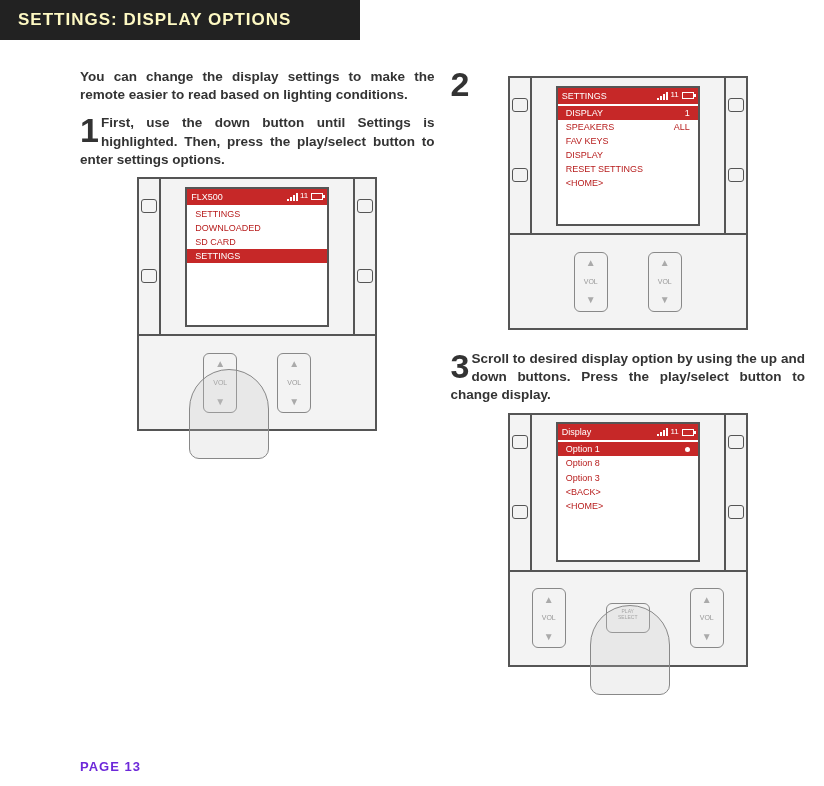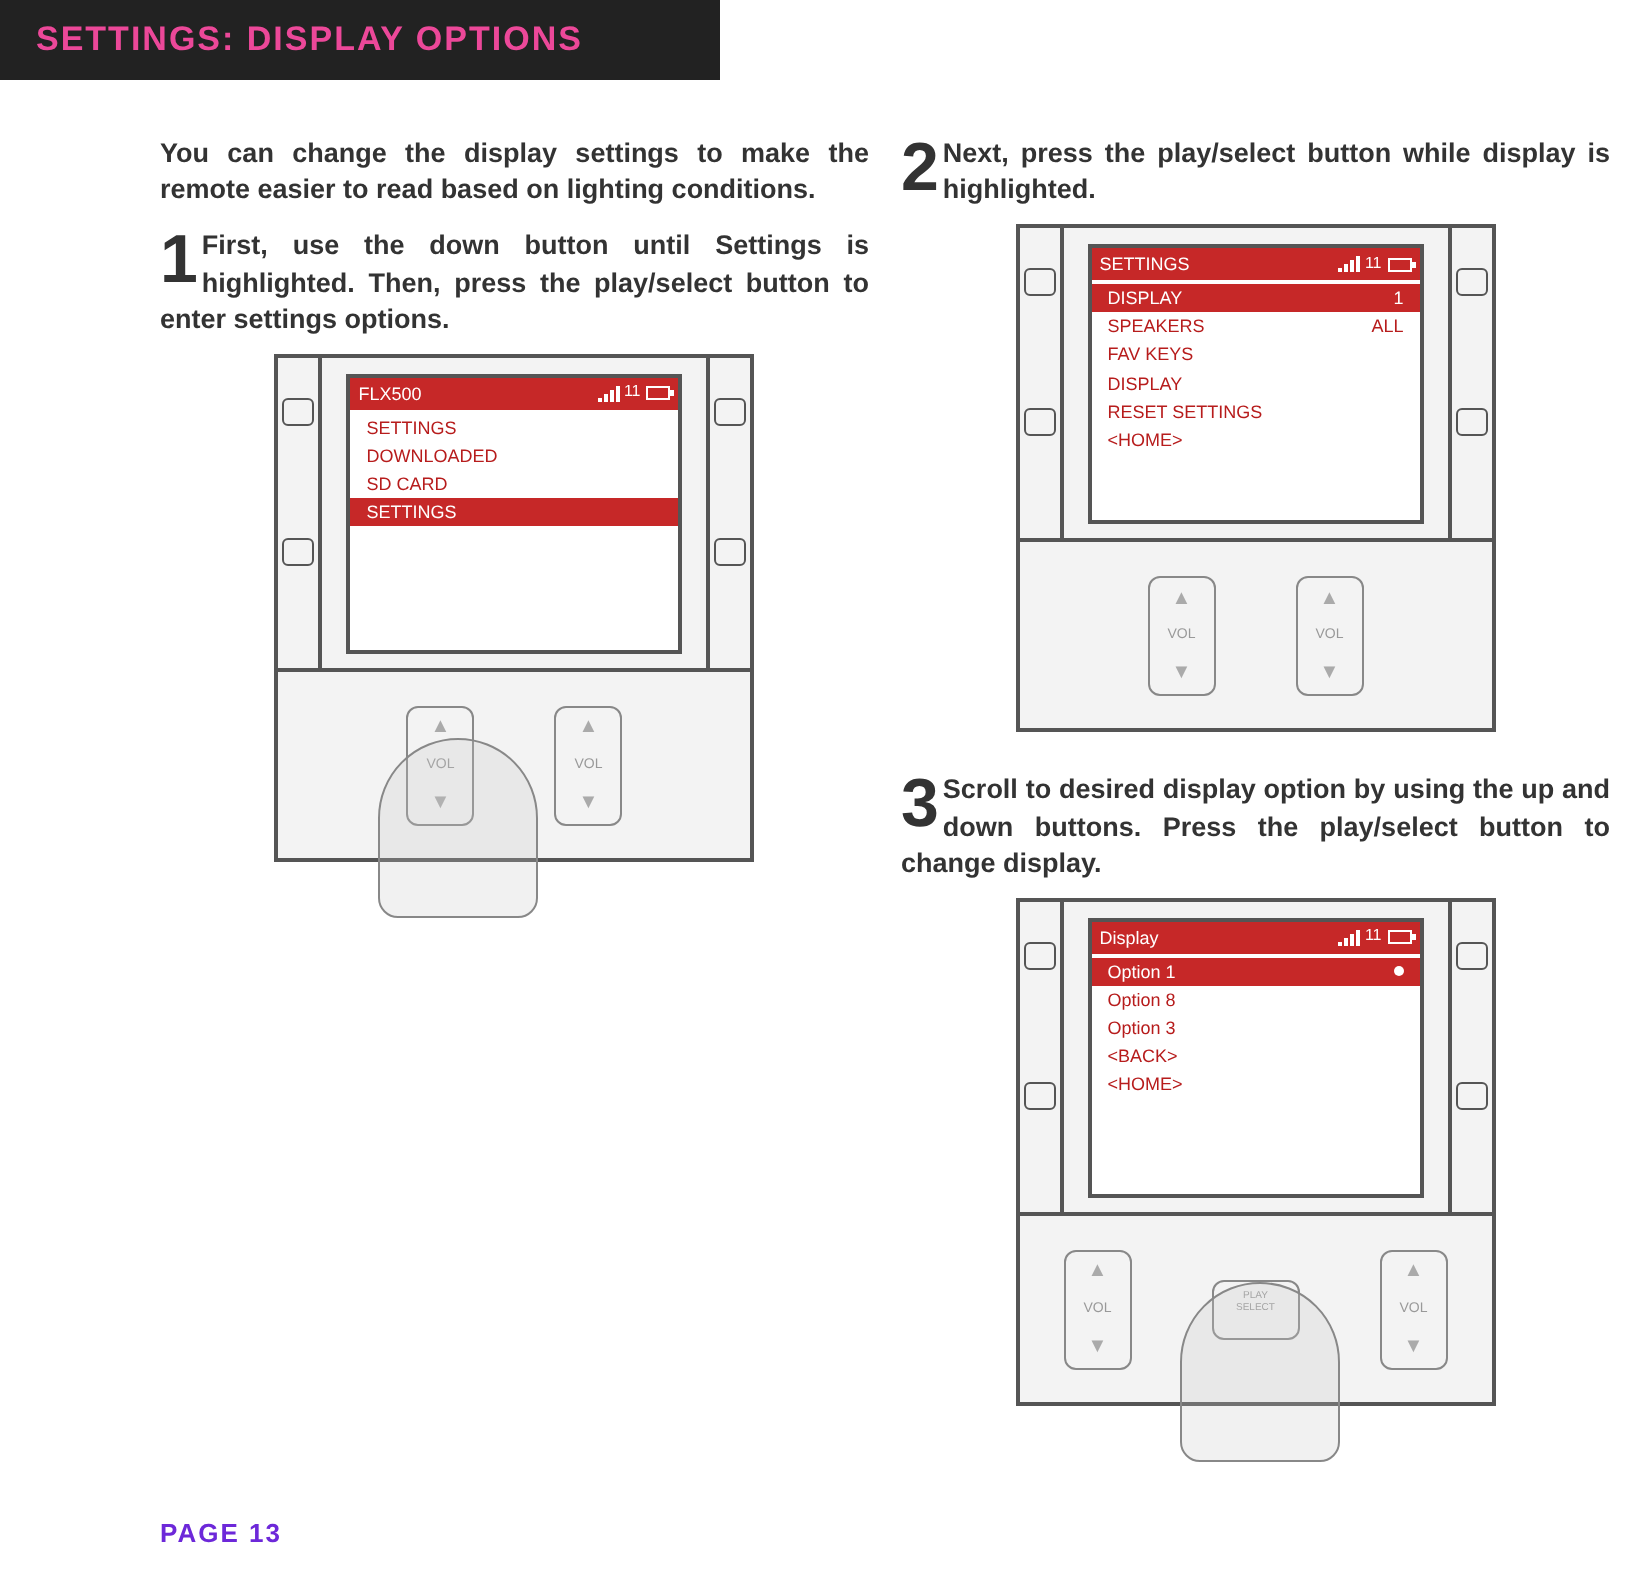--- a/index.html
+++ b/index.html
@@ -6,21 +6,21 @@
   body {
     width: 824px;
     height: 786px;
     font-family: Arial, Helvetica, sans-serif;
     background: #fff;
     position: relative;
     color: #333;
   }
   .header-bar {
     background: #222;
-    color: #ec4899;
+    color: #fef9c3;
     padding: 10px 18px;
     font-weight: bold;
     letter-spacing: 1px;
     font-size: 17px;
     width: 360px;
     margin-left: 0;
   }
   .columns {
     display: flex;
     gap: 16px;
@@ -74,21 +74,21 @@
     content: "";
     position: absolute;
     left: 2px; right: 2px;
     height: 12px;
     border: 1.5px solid #555;
     border-radius: 3px;
   }
   .side-grip::before { top: 20px; }
   .side-grip::after { top: 90px; }
   .screen {
-    width: 168px;
+    width: 144px;
     height: 140px;
     border: 2px solid #555;
     background: #fff;
     font-size: 9px;
   }
   .screen-header {
     background: #c62828;
     color: #fff;
     font-size: 9px;
     padding: 2px 4px;
@@ -267,21 +267,20 @@
           <div class="thumb press-down"></div>
         </div>
       </div>
     </div>
   </div>
 
   <div class="col">
 
     <p class="step">
       <span class="bignum">2</span>
-      <span>Next, press the play/select button while display is highlighted.</span>
     </p>
 
     <div class="remote">
       <div class="remote-frame">
         <div class="screen-zone">
           <div class="side-grip left"></div>
           <div class="side-grip right"></div>
           <div class="screen">
             <div class="screen-header">
               <span>SETTINGS</span>

